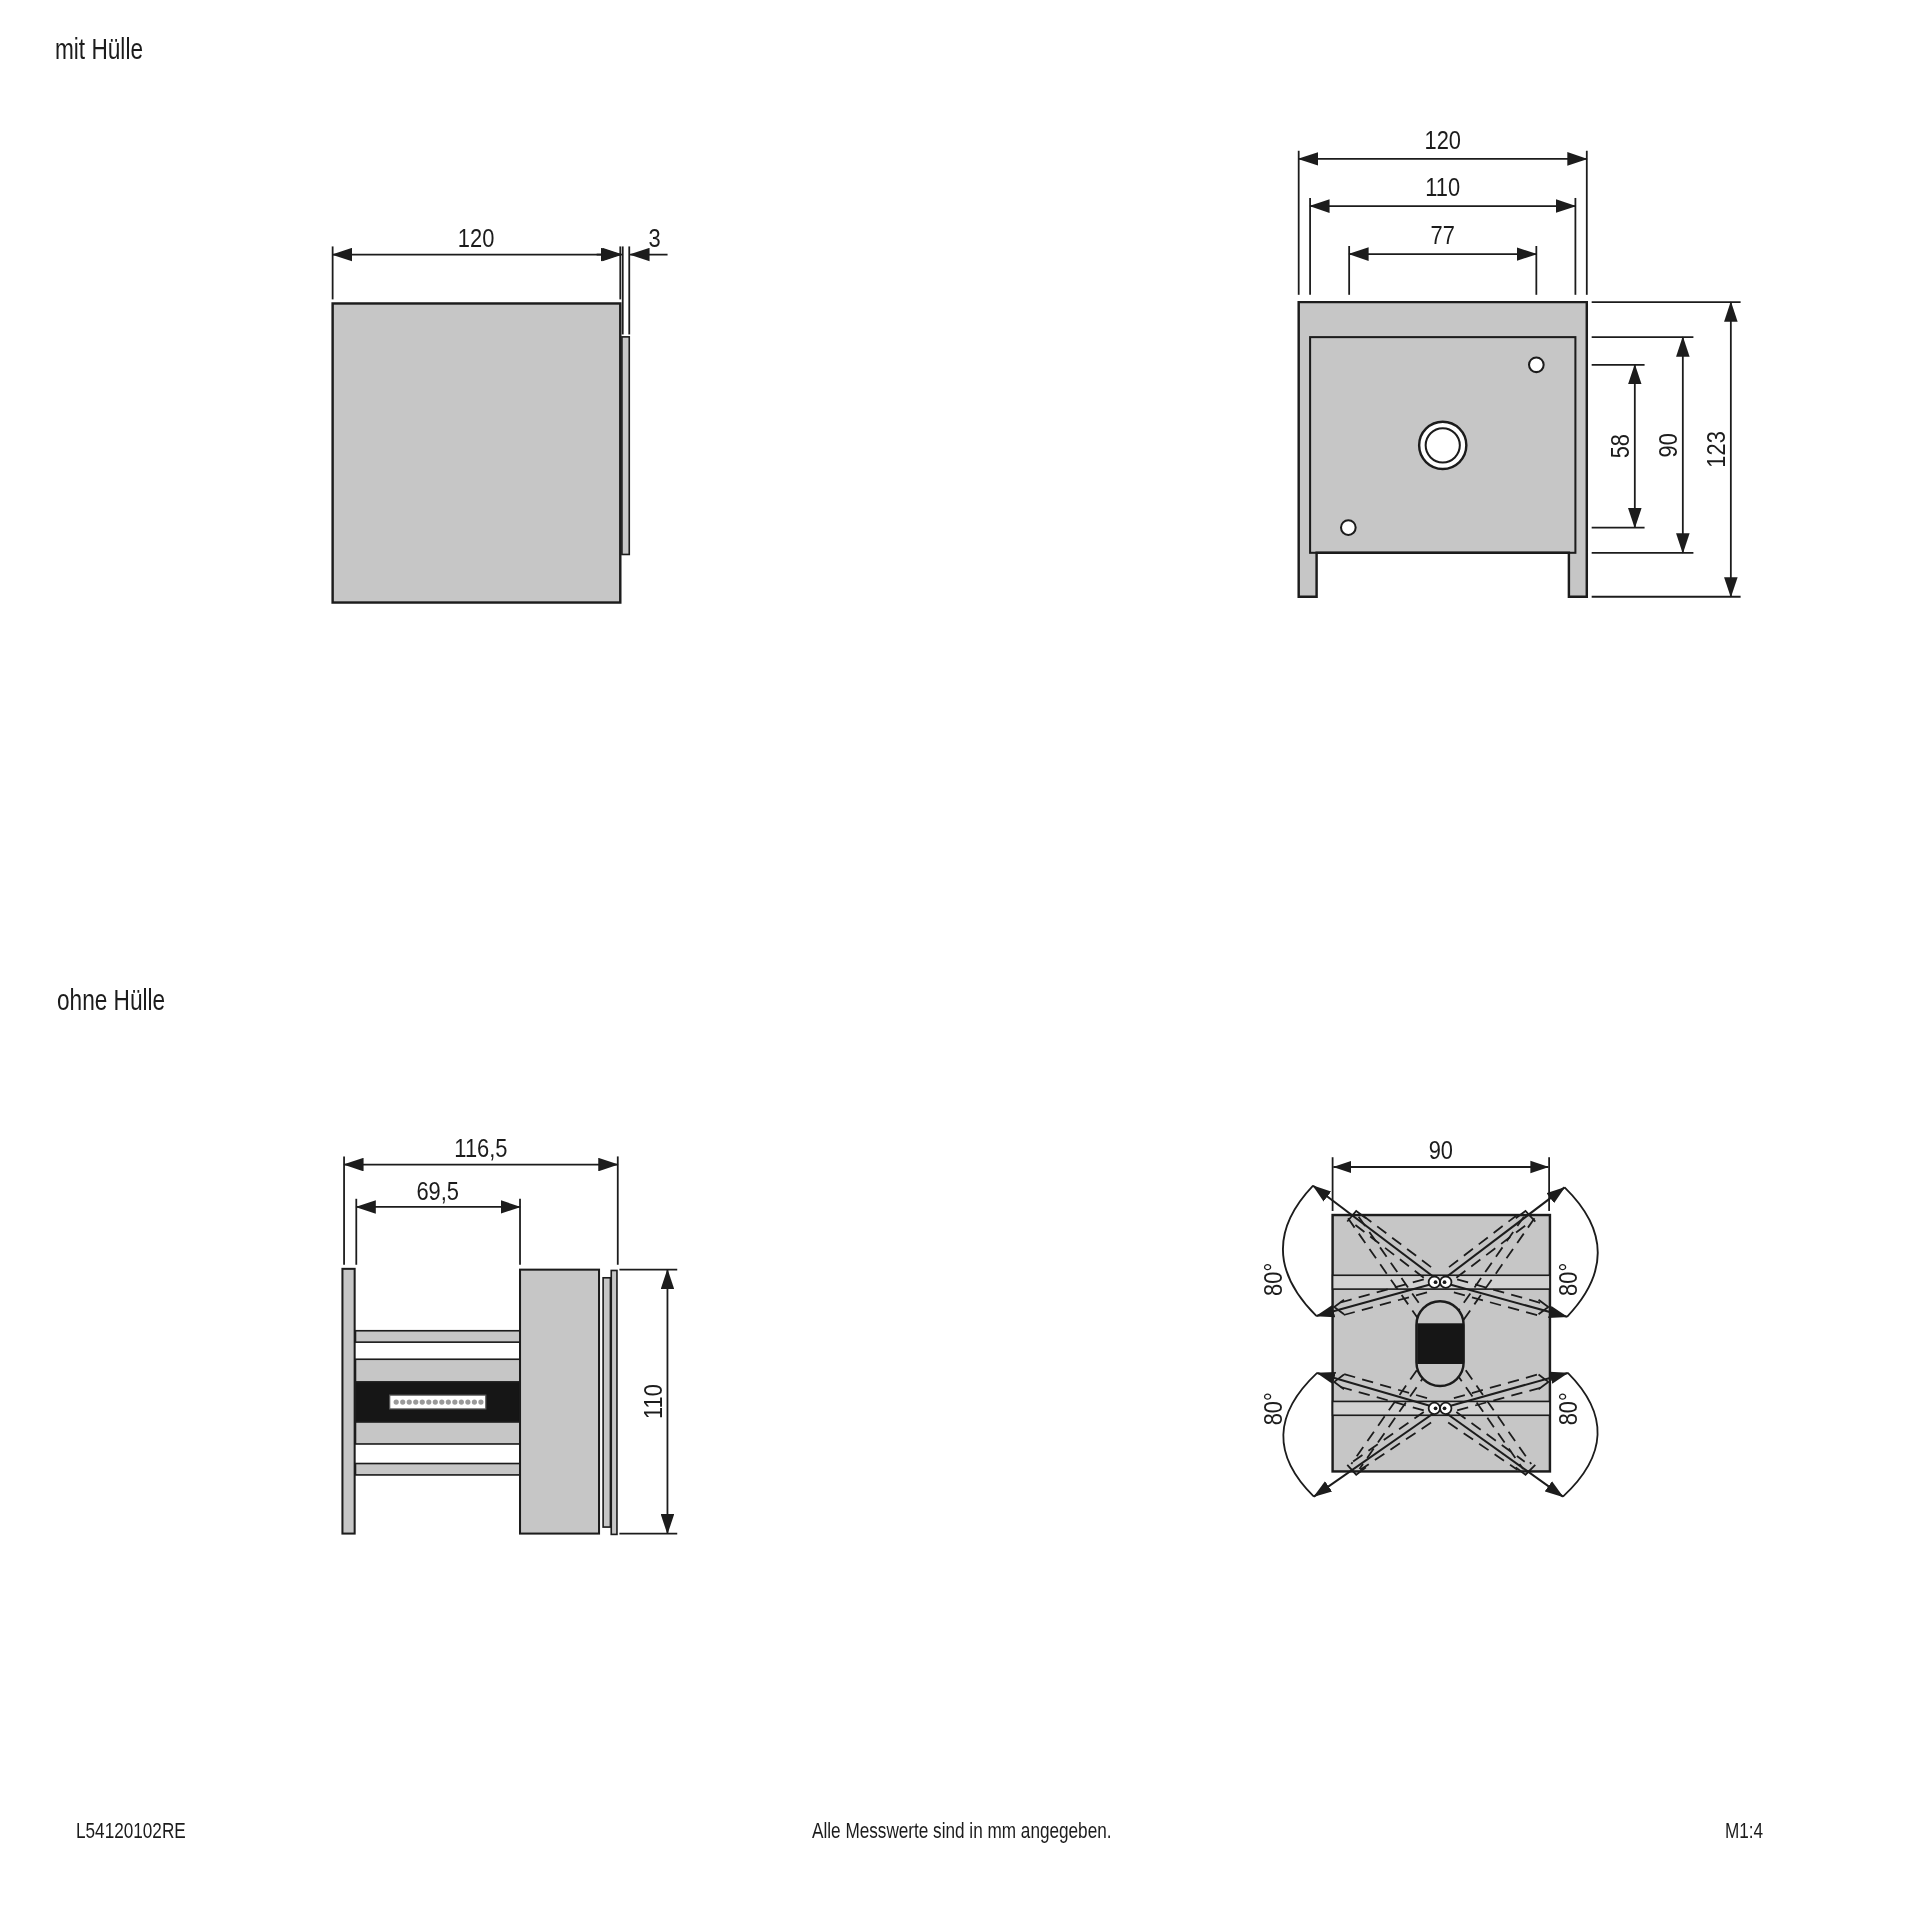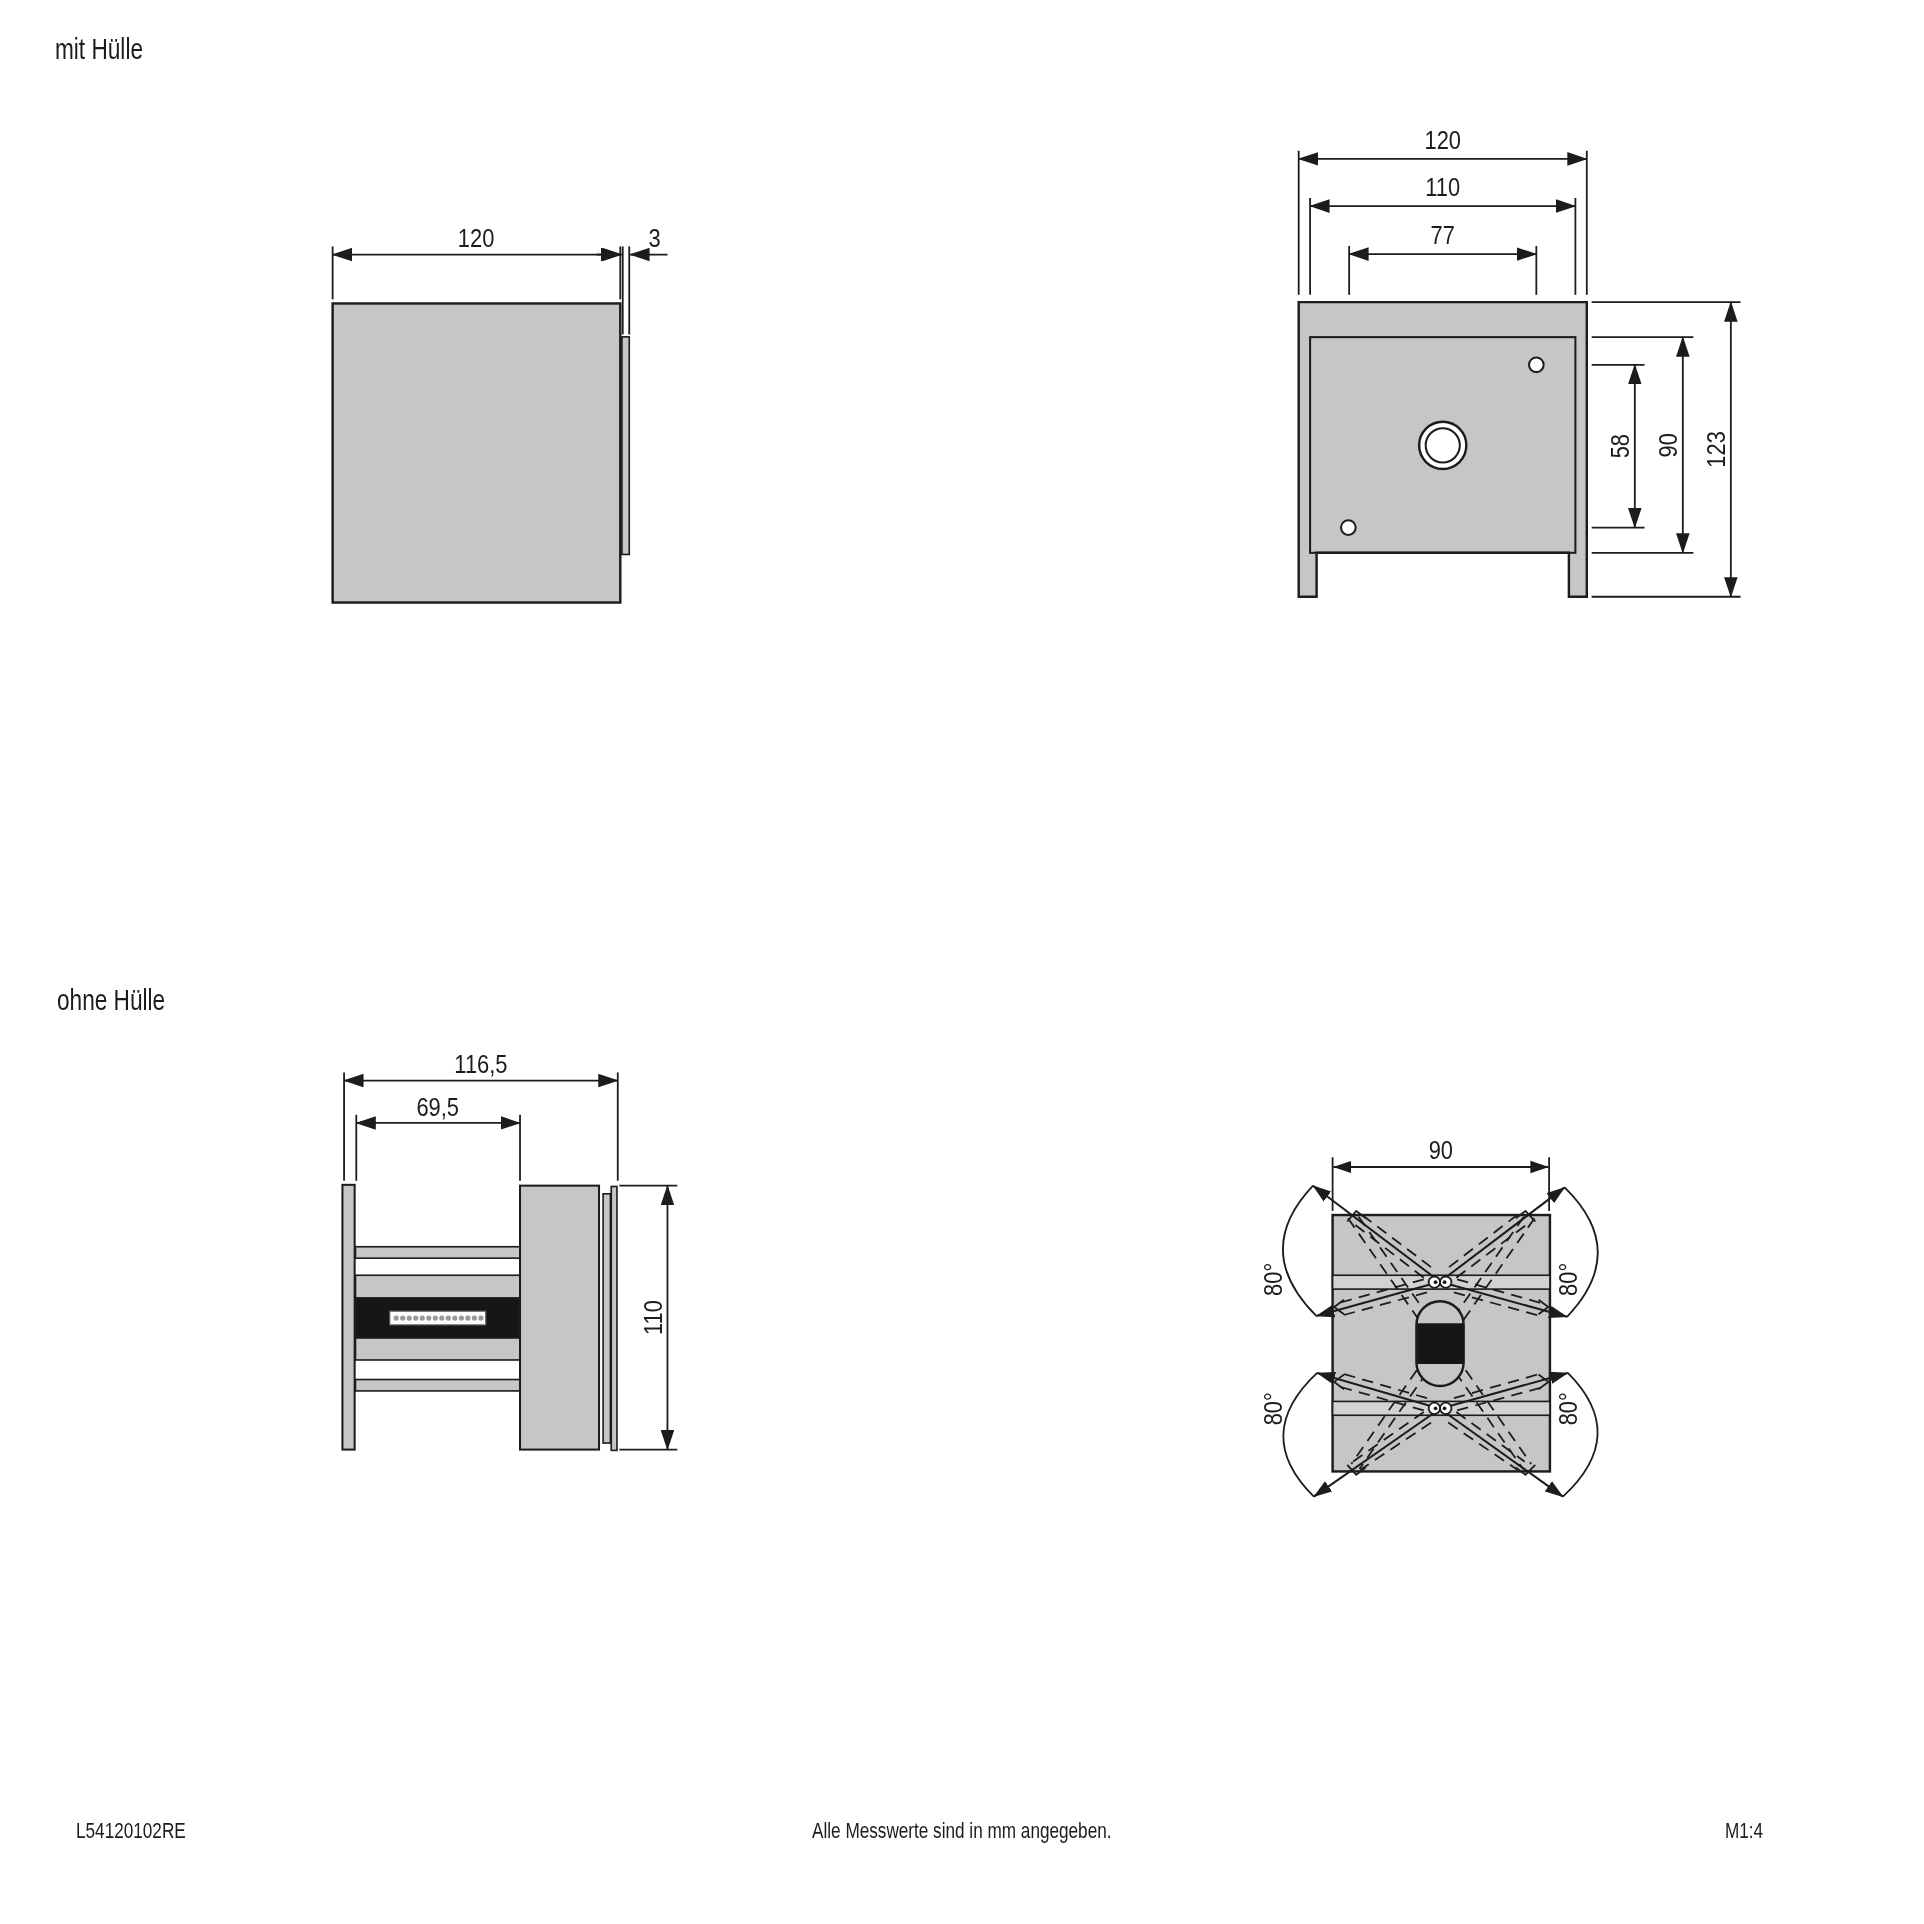--- a/index.html
+++ b/index.html
@@ -103,21 +103,21 @@
 
   <g stroke="#1c1c1c" stroke-width="2.2">
     <line x1="395" y1="241" x2="578" y2="241"></line>
     <line x1="395" y1="603" x2="578" y2="603"></line>
     <line x1="566" y1="241" x2="566" y2="603" marker-start="url(#a2)" marker-end="url(#a2)"></line>
   </g>
   <text transform="translate(548 422) rotate(-90) scale(.84 1)" dy=".34em" text-anchor="middle">123</text>
 </svg>
 </div>
 
-<div class="abs" style="left:318px;top:1052px;">
+<div class="abs" style="left:318px;top:1136px;">
 <svg width="391" height="440" viewBox="0 0 480 540">
   <defs>
     <marker id="a3" viewBox="0 0 12 8" refX="11.5" refY="4" markerWidth="25" markerHeight="17" markerUnits="userSpaceOnUse" orient="auto-start-reverse">
       <path d="M0,0 L12,4 L0,8 Z" fill="#1c1c1c"></path>
     </marker>
   </defs>
 
   <rect x="30" y="163" width="15" height="325" fill="#c6c6c6" stroke="#1c1c1c" stroke-width="2.5"></rect>
 
   <g>

